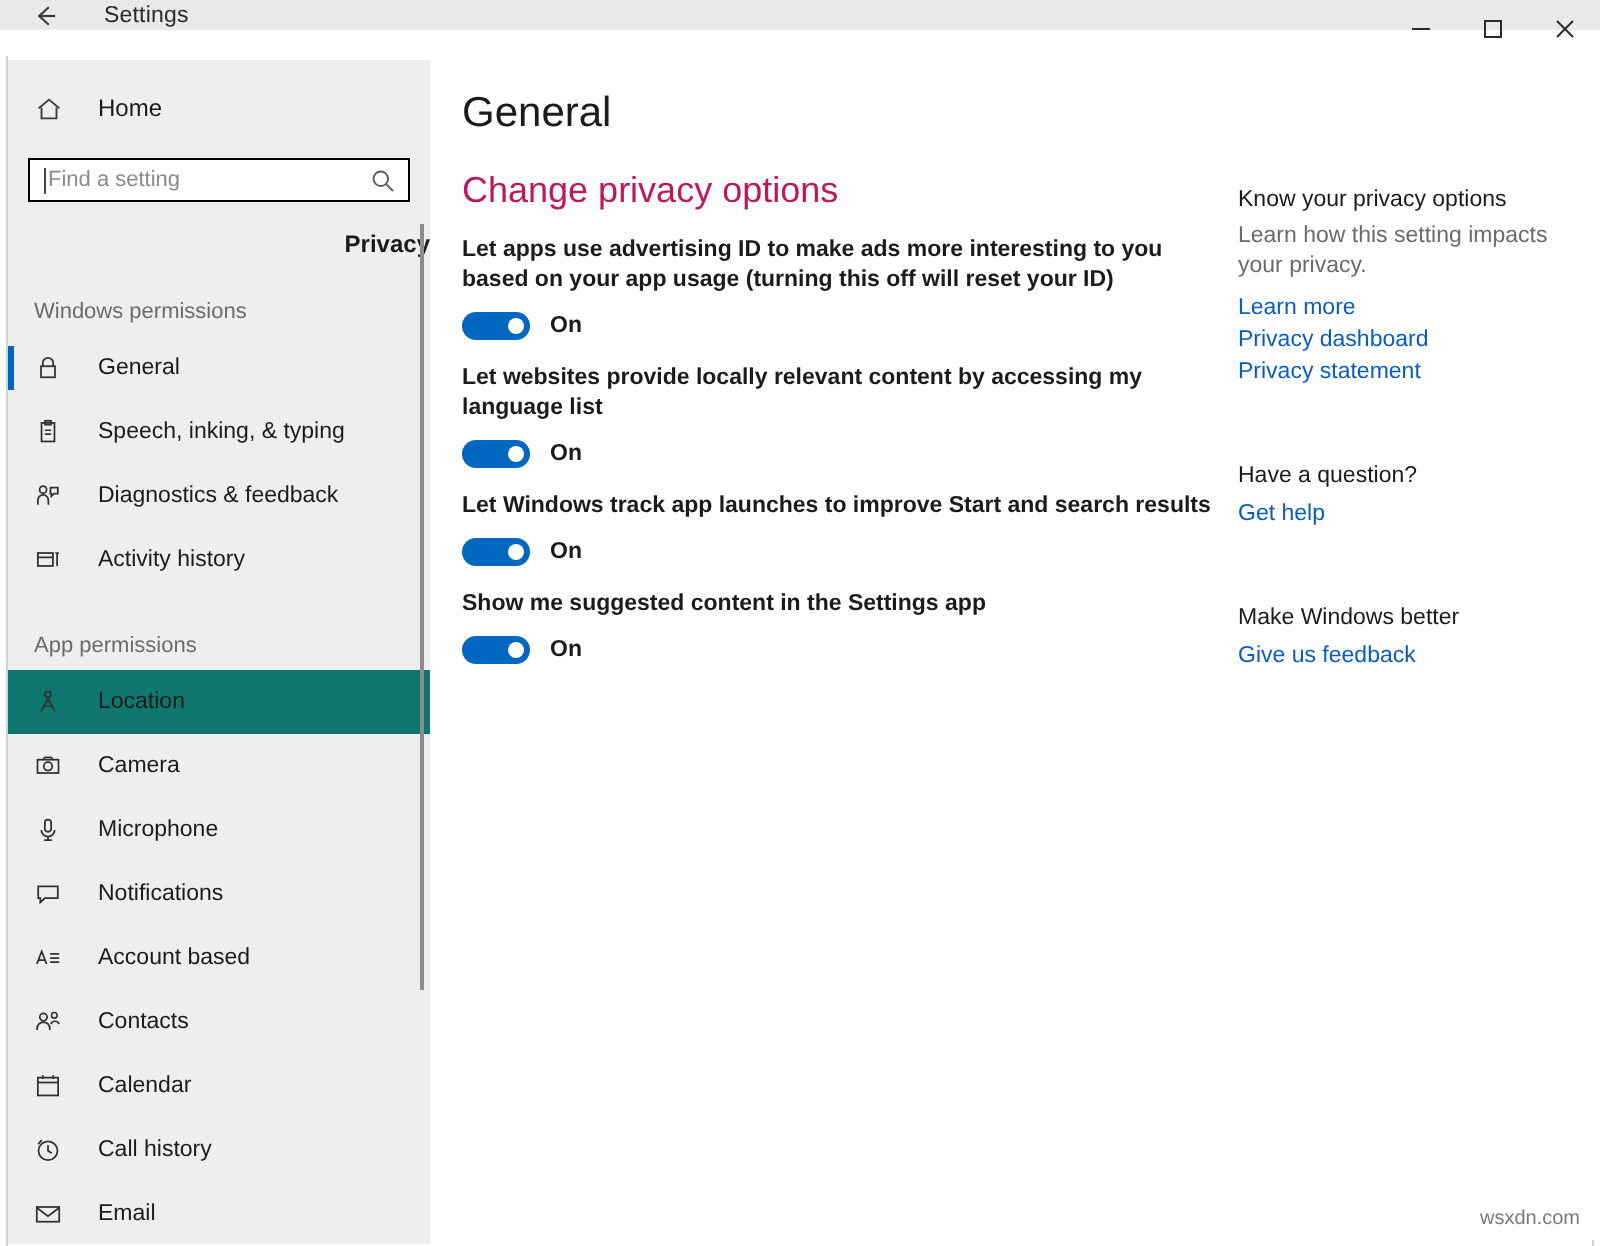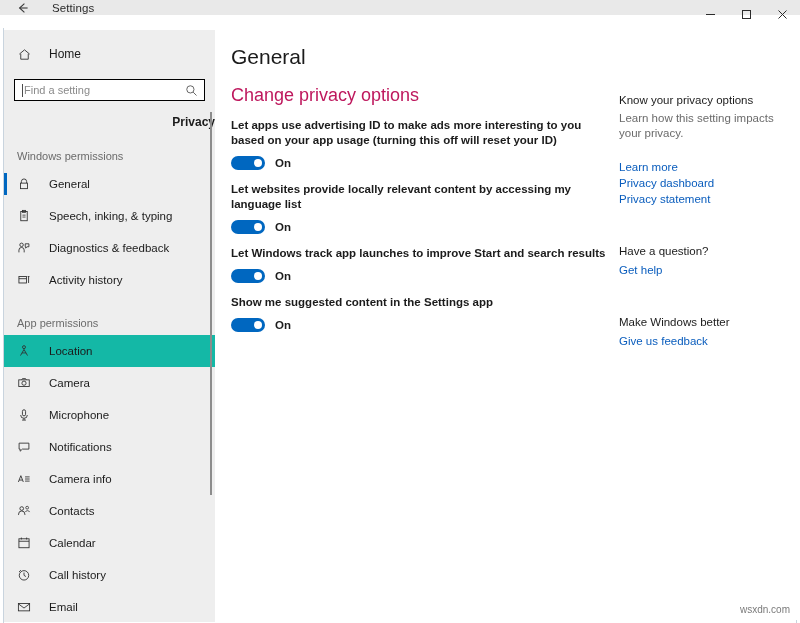--- a/index.html
+++ b/index.html
@@ -186,21 +186,21 @@
     padding-left: 13px;
   }
   .sb-item.selected::before {
     content: "";
     position: absolute;
     left: 0; top: 5px;
     width: 3px; height: 22px;
     background: #0067c0;
   }
   .sb-item.hover {
-    background: #14b8a6;
+    background: #0f766e;
   }
   .sb-item .ico {
     width: 20px;
     display: flex;
     align-items: center;
     justify-content: flex-start;
     color: #303030;
     flex: none;
   }
   .sb-item .lbl {
@@ -291,21 +291,21 @@
   .rail-group { margin-bottom: 12px; }
   .rail-head {
     font-size: 11.5px;
     color: #1b1b1b;
     margin-bottom: 5px;
   }
   .rail-sub {
     font-size: 11.5px;
     color: #6b6b6b;
     line-height: 15px;
-    margin-bottom: 18px;
+    margin-bottom: 5px;
   }
   .rail-link {
     display: block;
     font-size: 11.5px;
     color: #0a5dbd;
     line-height: 16px;
     text-decoration: none;
   }
   .rail-gap { height: 26px; }
 
@@ -471,21 +471,21 @@
         <span class="lbl">Notifications</span>
       </div>
 
       <div class="sb-item">
         <span class="ico">
           <svg width="14" height="14" viewBox="0 0 16 16">
             <path d="M1.6 11.4 L4.4 4.2 L7.2 11.4 M2.6 9.2 H6.2" fill="none" stroke="currentColor" stroke-width="1"></path>
             <path d="M9.2 5.6 H14.4 M9.2 8 H14.4 M9.2 10.4 H14.4" stroke="currentColor" stroke-width="1"></path>
           </svg>
         </span>
-        <span class="lbl">Camera info</span>
+        <span class="lbl">Account based</span>
       </div>
 
       <div class="sb-item">
         <span class="ico">
           <svg width="14" height="14" viewBox="0 0 16 16">
             <circle cx="5.4" cy="5.2" r="2.1" fill="none" stroke="currentColor" stroke-width="1"></circle>
             <path d="M1.8 12.6 V11.6 a3.6 3.6 0 0 1 7.2 0 V12.6" fill="none" stroke="currentColor" stroke-width="1"></path>
             <circle cx="11.6" cy="4.2" r="1.6" fill="none" stroke="currentColor" stroke-width="0.9"></circle>
             <path d="M9.6 9.2 a2.6 2.6 0 0 1 4.8 0" fill="none" stroke="currentColor" stroke-width="0.9"></path>
           </svg>

